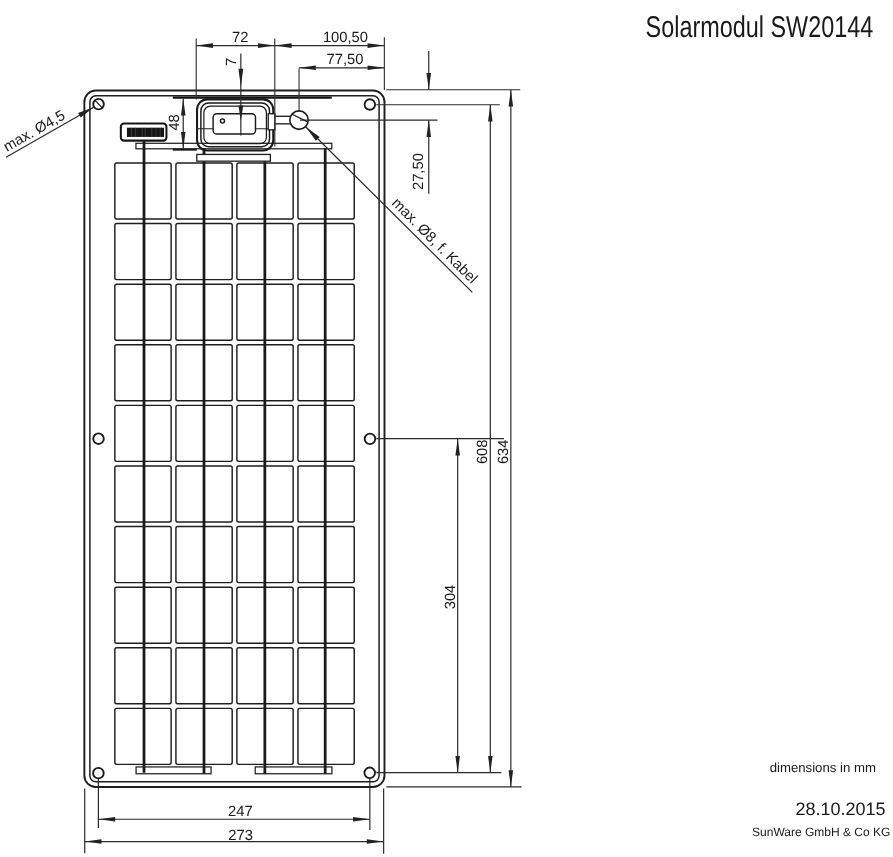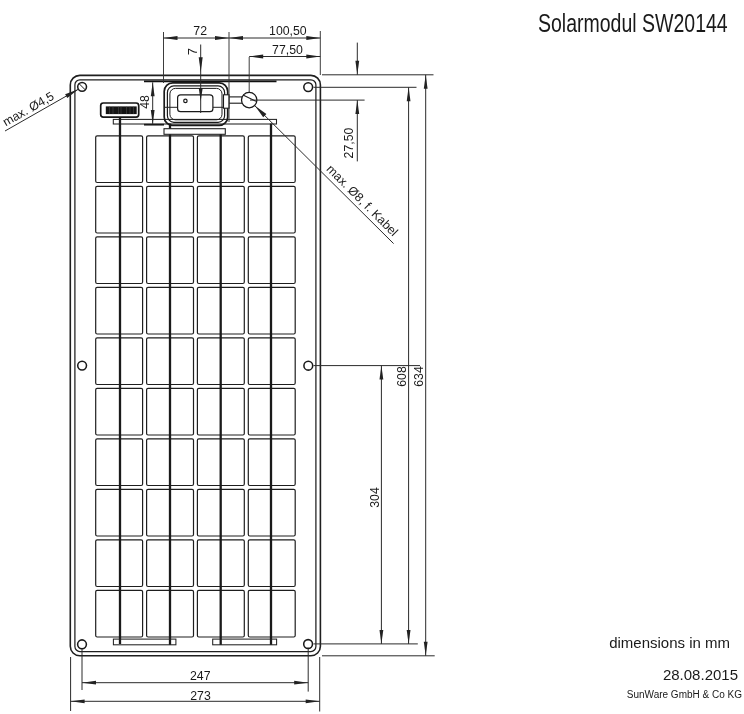--- a/index.html
+++ b/index.html
@@ -203,17 +203,17 @@
 
 <line x1="78.4" y1="89.2" x2="5.0" y2="131.0" stroke="#2b2b2b" stroke-width="1.0"></line>
     <polygon points="78.4,89.2 65.1,94.2 67.3,98.0" fill="#222"></polygon>
 <text transform="translate(30.4,112.6) rotate(-29.6)" text-anchor="middle" style="font-family:&quot;Liberation Sans&quot;,sans-serif;font-size:12.3px;fill:#1a1a1a">max. Ø4,5</text>
 
 <line x1="254.9" y1="105.8" x2="393.6" y2="243.6" stroke="#2b2b2b" stroke-width="1.0"></line>
     <polygon points="254.9,105.8 263.2,117.3 266.4,114.1" fill="#222"></polygon>
 <text transform="translate(359.4,203.4) rotate(45)" text-anchor="middle" style="font-family:&quot;Liberation Sans&quot;,sans-serif;font-size:12.3px;fill:#1a1a1a">max. Ø8, f. Kabel</text>
 </svg>
 
-<div class="t" style="right:14px;top:634px;font-size:15px">dimensions in mm</div>
-
-<div class="t" style="right:6px;top:666px;font-size:15px">28.08.2015</div>
+<div class="t" style="right:14px;top:634px;font-size:11px">dimensions in mm</div>
+
+<div class="t" style="right:6px;top:666px;font-size:15px">28.10.2015</div>
 
 <div class="t" style="right:2px;top:689px;font-size:10px">SunWare GmbH &amp; Co KG</div>
 
 </body></html>

